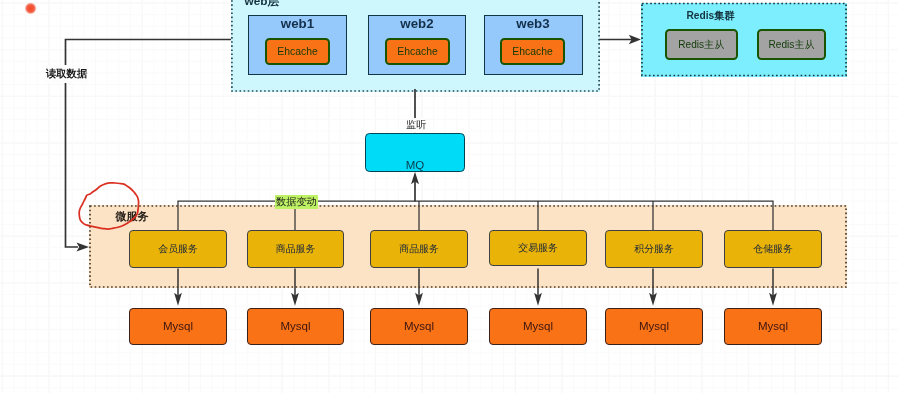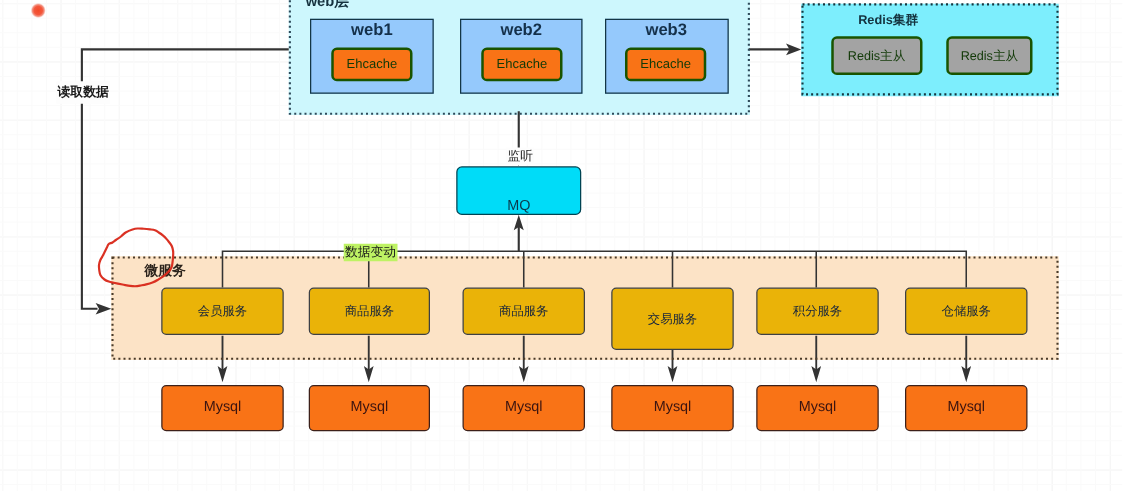--- a/index.html
+++ b/index.html
@@ -138,21 +138,21 @@
 
   <div class="node box-svc" style="left:129px;top:230px;width:98px;height:38px;font-size:9.9px;">
     <span>会员服务</span>
     </div>
   <div class="node box-svc" style="left:247px;top:230px;width:97px;height:38px;font-size:9.9px;">
     <span>商品服务</span>
     </div>
   <div class="node box-svc" style="left:370px;top:230px;width:98px;height:38px;font-size:9.9px;">
     <span>商品服务</span>
     </div>
-  <div class="node box-svc" style="left:489px;top:230px;width:98px;height:50px;font-size:9.9px;">
+  <div class="node box-svc" style="left:489px;top:230px;width:98px;height:36px;font-size:9.9px;">
     <span>交易服务</span>
     </div>
   <div class="node box-svc" style="left:724px;top:230px;width:98px;height:38px;font-size:9.9px;">
     <span>仓储服务</span>
     </div>
   <div class="node box-svc" style="left:605px;top:230px;width:98px;height:38px;font-size:9.9px;">
     <span>积分服务</span>
     </div>
 
   <div class="node box-mysql" style="left:129px;top:307.5px;width:98px;height:37px;font-size:11.5px;">

